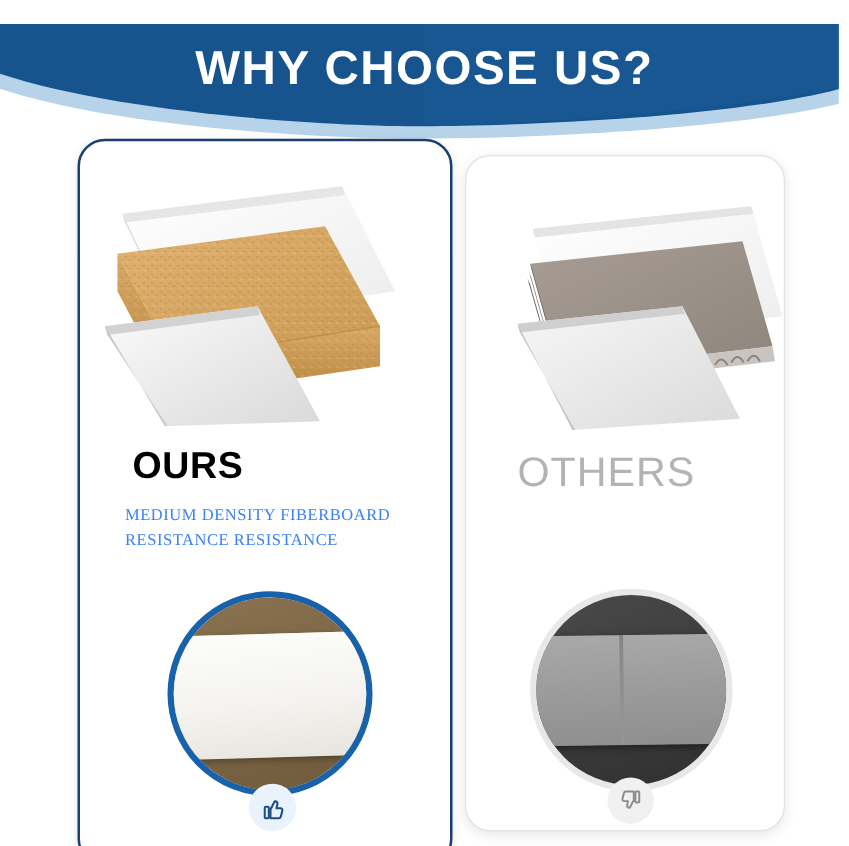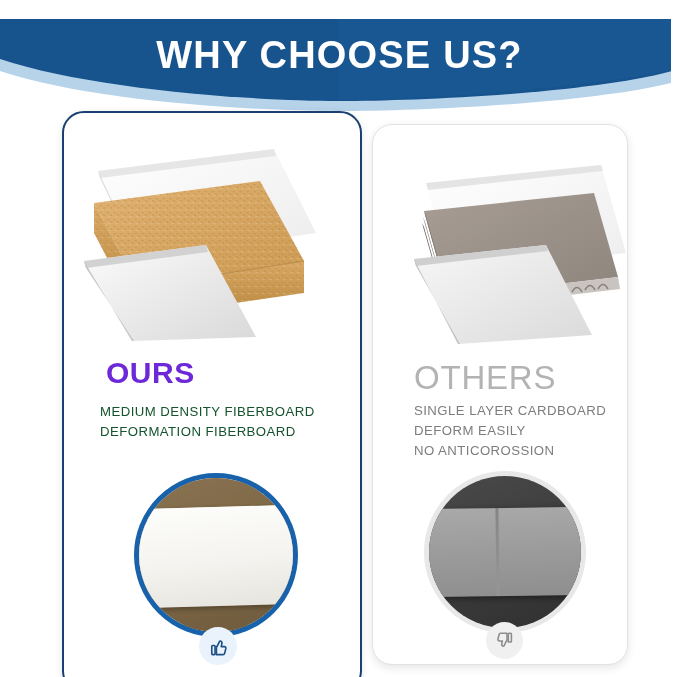--- a/index.html
+++ b/index.html
@@ -101,21 +101,21 @@
     font-family: "Liberation Sans", sans-serif;
     white-space: nowrap;
     z-index: 5;
   }
   .heading-ours {
     left: 106px;
     top: 337px;
     font-size: 30px;
     font-weight: bold;
     letter-spacing: 0.5px;
-    color: #6d28d9;
+    color: #000000;
   }
   .heading-others {
     left: 414px;
     top: 340px;
     font-size: 33px;
     font-weight: normal;
     letter-spacing: 0.8px;
     color: #b3b3b3;
   }
 
@@ -132,21 +132,22 @@
     font-size: 13.2px;
     letter-spacing: 0.45px;
     line-height: 20px;
     white-space: nowrap;
   }
   .features-ours {
     left: 100px;
     top: 383px;
   }
   .features-ours li {
-    color: #14532d;
+    color: #3b82f6;
+    font-family: Liberation Serif, serif;
   }
   .features-others {
     left: 414px;
     top: 382px;
   }
   .features-others li {
     color: #7d7d7d;
   }
 
   
@@ -312,25 +313,20 @@
 
     <g>
       <polygon points="18,110 150,96 196,186 62,195" fill="url(#othBot)"></polygon>
       <polygon points="18,110 150,96 152,102 20,117" fill="#cfcfcf"></polygon>
       <polygon points="18,110 20,117 64,195 62,195" fill="#c4c4c4"></polygon>
     </g>
   </svg>
 
   <div class="brand-heading heading-others">OTHERS</div>
 
-  <ul class="features features-others">
-    <li>SINGLE LAYER CARDBOARD</li>
-    <li>DEFORM EASILY</li>
-    <li>NO ANTICOROSSION</li>
-  </ul>
 
   <div class="photo-circle photo-others">
     <div class="photo-inner bg-others"></div>
     <div class="board-others"></div>
     <div class="crease-others"></div>
   </div>
 
   <div class="thumb-badge thumb-down-badge">
     <svg width="22" height="22" viewBox="0 0 24 24">
       <g fill="none" stroke="#8b8b8b" stroke-width="1.7" stroke-linejoin="round" stroke-linecap="round">
@@ -391,21 +387,21 @@
       <polygon points="6,120 128,104 178,196 54,200" fill="url(#ourBot)"></polygon>
       <polygon points="6,120 128,104 130,111 8,127" fill="#d2d2d2"></polygon>
       <polygon points="6,120 8,127 56,200 54,200" fill="#c7c7c7"></polygon>
     </g>
   </svg>
 
   <div class="brand-heading heading-ours">OURS</div>
 
   <ul class="features features-ours">
     <li>MEDIUM DENSITY FIBERBOARD</li>
-    <li>DEFORMATION FIBERBOARD</li>
+    <li>RESISTANCE RESISTANCE</li>
   </ul>
 
   <div class="photo-circle photo-ours">
     <div class="photo-inner bg-ours"></div>
     <div class="board-ours-edge"></div>
     <div class="board-ours"></div>
   </div>
 
   <div class="thumb-badge thumb-up-badge">
     <svg width="23" height="23" viewBox="0 0 24 24">

